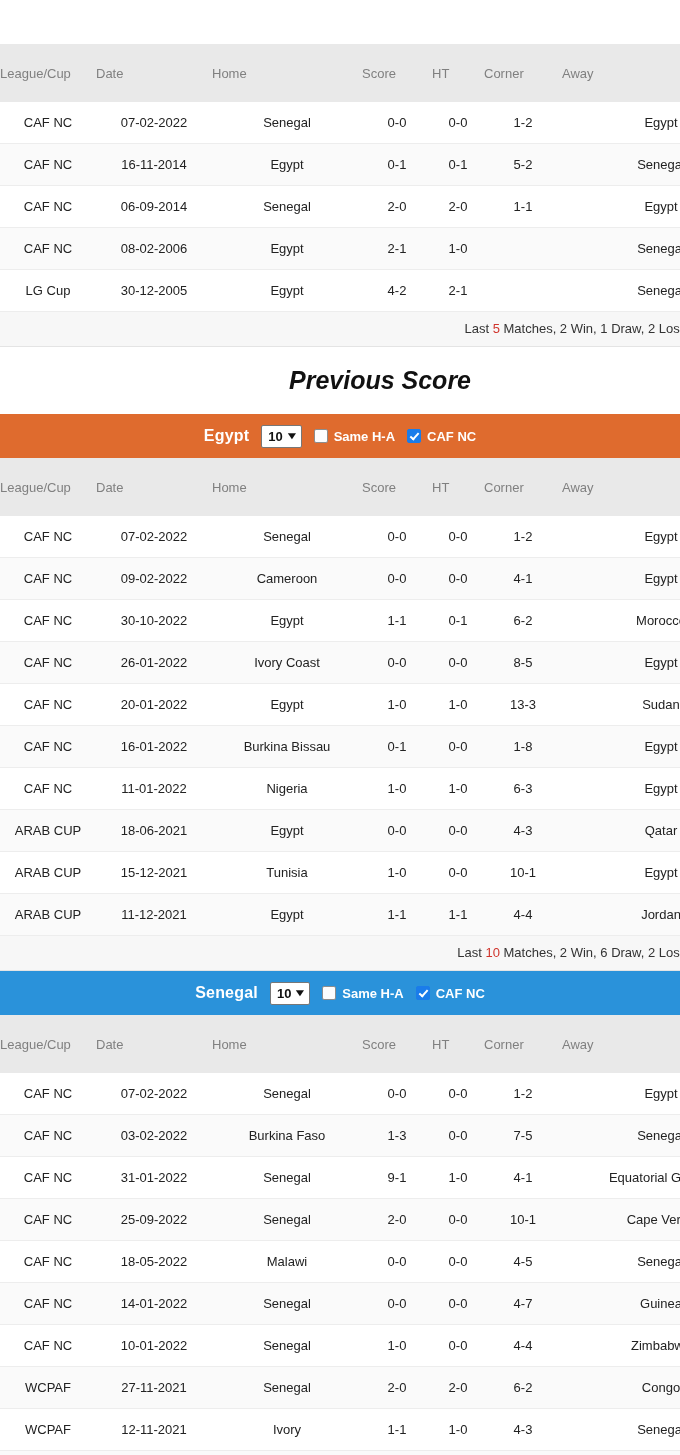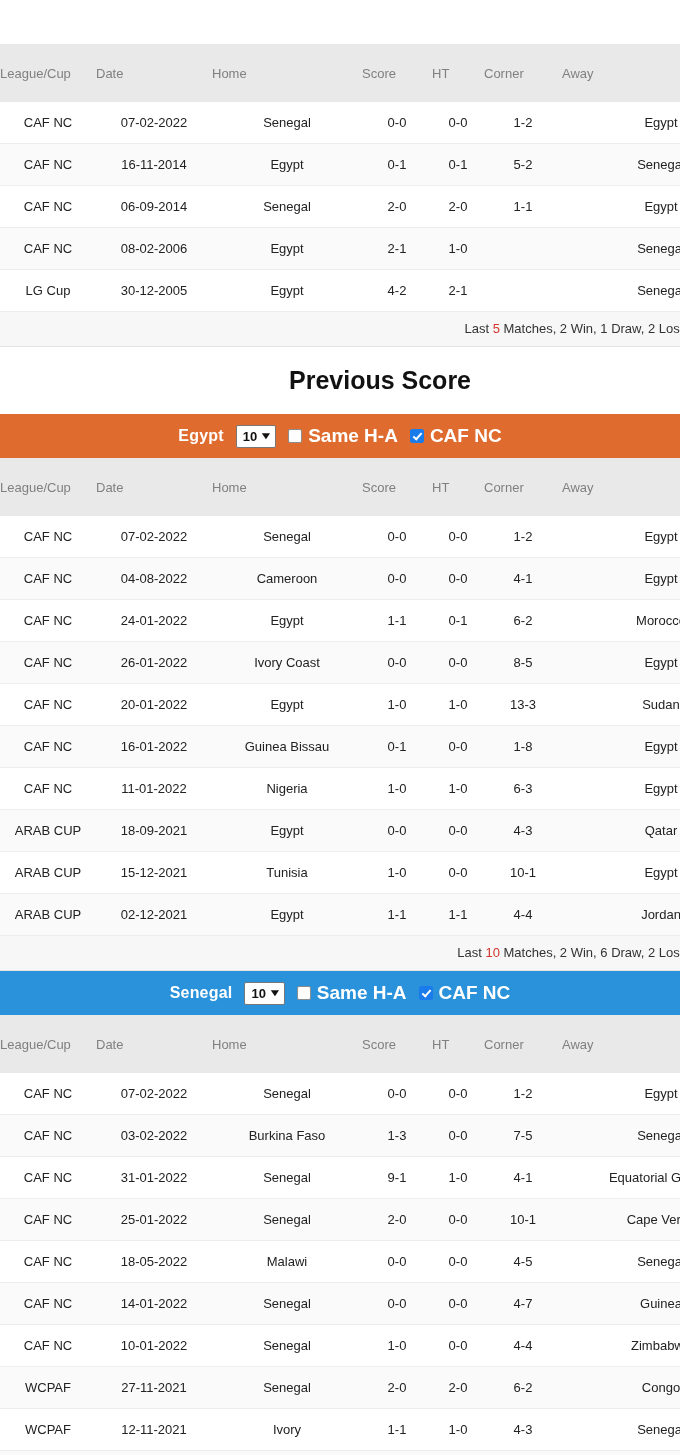--- a/index.html
+++ b/index.html
@@ -83,20 +83,21 @@
   }
   .summary .hl { color: #d0342c; }
   .summary-inner { display: inline-block; width: 760px; text-align: right; }
 
   
   .section-gap {
     background: #ffffff;
     height: 67px;
     position: relative;
     overflow: hidden;
+    font-style: italic;
   }
   .section-title {
     position: absolute;
     left: 0;
     top: 0;
     width: 760px;
     text-align: center;
     font-size: 25px;
     font-weight: bold;
     color: #111111;
@@ -148,21 +149,21 @@
     line-height: 1;
     color: #111;
     transform: scaleX(1.4);
   }
 
   .chk-group {
     display: inline-flex;
     align-items: center;
     gap: 6px;
     font-weight: bold;
-    font-size: 19px;
+    font-size: 13px;
   }
   .chk {
     width: 14px;
     height: 14px;
     border: 1px solid #8d8d8d;
     background: #fdfdfd;
     border-radius: 2px;
     display: inline-block;
     box-sizing: border-box;
   }
@@ -312,30 +313,30 @@
         <td class="league">CAF NC</td>
         <td>07-02-2022</td>
         <td class="team-plain">Senegal</td>
         <td class="score">0-0</td>
         <td class="ht">0-0</td>
         <td class="corner">1-2</td>
         <td class="team-orange">Egypt</td>
       </tr>
       <tr>
         <td class="league">CAF NC</td>
-        <td>04-08-2022</td>
+        <td>09-02-2022</td>
         <td class="team-plain">Cameroon</td>
         <td class="score">0-0</td>
         <td class="ht">0-0</td>
         <td class="corner">4-1</td>
         <td class="team-orange">Egypt</td>
       </tr>
       <tr>
         <td class="league">CAF NC</td>
-        <td>24-01-2022</td>
+        <td>30-10-2022</td>
         <td class="team-orange">Egypt</td>
         <td class="score">1-1</td>
         <td class="ht">0-1</td>
         <td class="corner">6-2</td>
         <td class="team-plain">Morocco</td>
       </tr>
       <tr>
         <td class="league">CAF NC</td>
         <td>26-01-2022</td>
         <td class="team-plain">Ivory Coast</td>
@@ -349,56 +350,56 @@
         <td>20-01-2022</td>
         <td class="team-orange">Egypt</td>
         <td class="score">1-0</td>
         <td class="ht">1-0</td>
         <td class="corner">13-3</td>
         <td class="team-plain">Sudan</td>
       </tr>
       <tr>
         <td class="league">CAF NC</td>
         <td>16-01-2022</td>
-        <td class="team-plain">Guinea Bissau</td>
+        <td class="team-plain">Burkina Bissau</td>
         <td class="score">0-1</td>
         <td class="ht">0-0</td>
         <td class="corner">1-8</td>
         <td class="team-orange">Egypt</td>
       </tr>
       <tr>
         <td class="league">CAF NC</td>
         <td>11-01-2022</td>
         <td class="team-plain">Nigeria</td>
         <td class="score">1-0</td>
         <td class="ht">1-0</td>
         <td class="corner">6-3</td>
         <td class="team-orange">Egypt</td>
       </tr>
       <tr>
         <td class="league">ARAB CUP</td>
-        <td>18-09-2021</td>
+        <td>18-06-2021</td>
         <td class="team-orange">Egypt</td>
         <td class="score">0-0</td>
         <td class="ht">0-0</td>
         <td class="corner">4-3</td>
         <td class="team-plain">Qatar</td>
       </tr>
       <tr>
         <td class="league">ARAB CUP</td>
         <td>15-12-2021</td>
         <td class="team-plain">Tunisia</td>
         <td class="score">1-0</td>
         <td class="ht">0-0</td>
         <td class="corner">10-1</td>
         <td class="team-orange">Egypt</td>
       </tr>
       <tr>
         <td class="league">ARAB CUP</td>
-        <td>02-12-2021</td>
+        <td>11-12-2021</td>
         <td class="team-orange">Egypt</td>
         <td class="score">1-1</td>
         <td class="ht">1-1</td>
         <td class="corner">4-4</td>
         <td class="team-plain">Jordan</td>
       </tr>
     </tbody>
   </table>
 
   <div class="summary">
@@ -469,21 +470,21 @@
         <td class="league">CAF NC</td>
         <td>31-01-2022</td>
         <td class="team-blue">Senegal</td>
         <td class="score">9-1</td>
         <td class="ht">1-0</td>
         <td class="corner">4-1</td>
         <td class="team-plain">Equatorial Guinea</td>
       </tr>
       <tr>
         <td class="league">CAF NC</td>
-        <td>25-01-2022</td>
+        <td>25-09-2022</td>
         <td class="team-blue">Senegal</td>
         <td class="score">2-0</td>
         <td class="ht">0-0</td>
         <td class="corner">10-1</td>
         <td class="team-plain">Cape Verde</td>
       </tr>
       <tr>
         <td class="league">CAF NC</td>
         <td>18-05-2022</td>
         <td class="team-plain">Malawi</td>

